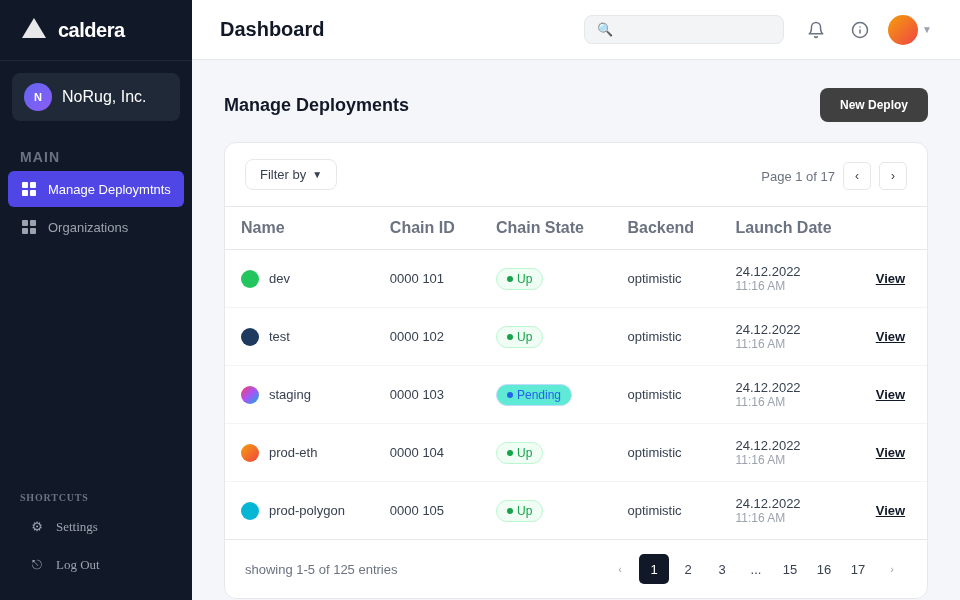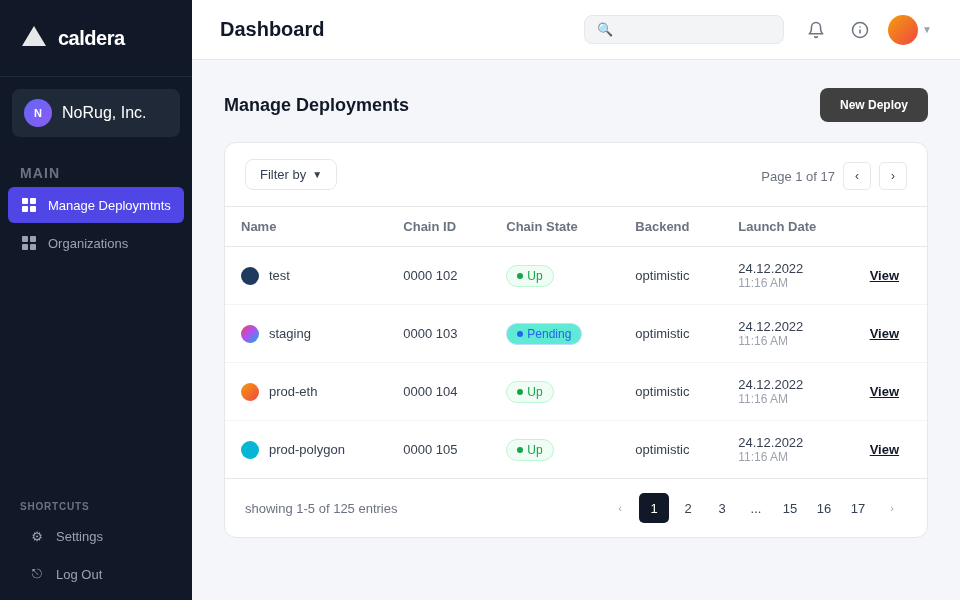--- a/index.html
+++ b/index.html
@@ -1,34 +1,34 @@
 <!DOCTYPE html>
 <html><head>
   <meta charset="utf-8">
   <style>
     * { box-sizing: border-box; margin: 0; padding: 0; }
     body { font-family: -apple-system, BlinkMacSystemFont, 'Segoe UI', sans-serif; font-size: 14px; background: #f5f6fa; display: flex; height: 600px; width: 960px; overflow: hidden; }
 
     
     .sidebar { width: 192px; background: #111827; color: #fff; display: flex; flex-direction: column; flex-shrink: 0; height: 600px; }
-    .sidebar-logo { padding: 24px 20px; display: flex; align-items: center; gap: 10px; border-bottom: 1px solid #1f2937; }
+    .sidebar-logo { padding: 16px 20px; display: flex; align-items: center; gap: 10px; border-bottom: 1px solid #1f2937; }
     .logo-icon { width: 28px; height: 28px; }
     .logo-text { font-size: 20px; font-weight: 700; color: #fff; letter-spacing: -0.5px; }
     .sidebar-org { margin: 12px; background: #1f2937; border-radius: 8px; padding: 10px 12px; display: flex; align-items: center; gap: 10px; cursor: pointer; }
     .org-avatar { width: 28px; height: 28px; border-radius: 50%; background: linear-gradient(135deg, #6366f1, #8b5cf6); display: flex; align-items: center; justify-content: center; font-size: 11px; font-weight: 700; color: #fff; flex-shrink: 0; }
     .org-name { font-size: 16px; font-weight: 400; color: #fff; }
     .sidebar-section-label { padding: 16px 20px 6px; font-size: 14px; font-weight: 600; color: #6b7280; letter-spacing: 0.08em; text-transform: uppercase; }
     .sidebar-nav { display: flex; flex-direction: column; gap: 2px; padding: 0 8px; }
     .nav-item { display: flex; align-items: center; gap: 10px; padding: 9px 12px; border-radius: 6px; cursor: pointer; color: #9ca3af; font-size: 13px; font-weight: 500; }
     .nav-item.active { background: #4f46e5; color: #fff; }
     .nav-icon { width: 18px; height: 18px; display: flex; align-items: center; justify-content: center; flex-shrink: 0; }
     .grid-icon { display: grid; grid-template-columns: 1fr 1fr; gap: 2px; width: 14px; height: 14px; }
     .grid-icon span { background: currentColor; border-radius: 1px; }
     .sidebar-spacer { flex: 1; }
-    .sidebar-shortcuts { padding: 8px 8px 8px; }
+    .sidebar-shortcuts { padding: 8px 8px 17px; font-family: Liberation Serif, serif; }
     .shortcuts-label { padding: 8px 12px 6px; font-size: 10px; font-weight: 600; color: #6b7280; letter-spacing: 0.08em; text-transform: uppercase; }
 
     
     .main { flex: 1; display: flex; flex-direction: column; overflow: hidden; }
 
     
     .header { background: #fff; border-bottom: 1px solid #e5e7eb; padding: 0 28px; height: 60px; display: flex; align-items: center; gap: 16px; flex-shrink: 0; }
     .header-title { font-size: 20px; font-weight: 700; color: #111827; flex: 1; }
     .search-bar { display: flex; align-items: center; background: #f3f4f6; border: 1px solid #e5e7eb; border-radius: 8px; padding: 6px 12px; gap: 8px; width: 200px; }
     .search-bar input { background: none; border: none; outline: none; font-size: 13px; color: #374151; width: 100%; }
@@ -45,21 +45,21 @@
     .new-deploy-btn { background: #404040; color: #fff; border: none; border-radius: 8px; padding: 10px 20px; font-size: 12px; font-weight: 600; cursor: pointer; }
 
     
     .table-card { background: #fff; border-radius: 12px; border: 1px solid #e5e7eb; overflow: hidden; }
     .table-toolbar { padding: 16px 20px; border-bottom: 1px solid #e5e7eb; }
     .filter-btn { display: flex; align-items: center; gap: 6px; padding: 7px 14px; border: 1px solid #e5e7eb; border-radius: 8px; background: #fff; font-size: 13px; color: #374151; cursor: pointer; font-weight: 500; }
     .page-info-bar { display: flex; align-items: center; gap: 8px; float: right; margin-top: -28px; color: #6b7280; font-size: 13px; }
     .page-nav-btn { width: 28px; height: 28px; border: 1px solid #e5e7eb; border-radius: 5px; display: flex; align-items: center; justify-content: center; cursor: pointer; background: #fff; color: #374151; font-size: 12px; }
 
     table { width: 100%; border-collapse: collapse; }
-    thead th { padding: 12px 16px; text-align: left; font-size: 13px; font-weight: 600; color: #6b7280; border-bottom: 1px solid #e5e7eb; }
+    thead th { padding: 12px 16px; text-align: left; font-size: 16px; font-weight: 600; color: #6b7280; border-bottom: 1px solid #e5e7eb; }
     tbody tr { border-bottom: 1px solid #f3f4f6; }
     tbody tr:last-child { border-bottom: none; }
     tbody td { padding: 14px 16px; font-size: 13px; color: #374151; vertical-align: middle; }
     .name-cell { display: flex; align-items: center; gap: 10px; }
     .dot-icon { width: 18px; height: 18px; border-radius: 50%; flex-shrink: 0; }
     .dot-green { background: #22c55e; }
     .dot-blue-dark { background: #1e3a5f; }
     .dot-gradient { background: linear-gradient(135deg, #f43f5e, #a855f7, #06b6d4); }
     .dot-gold-red { background: linear-gradient(135deg, #f59e0b, #ef4444); }
     .dot-cyan { background: #06b6d4; }
@@ -195,20 +195,43 @@
           <tr>
             <th>Name</th>
             <th>Chain ID</th>
             <th>Chain State</th>
             <th>Backend</th>
             <th>Launch Date</th>
             <th></th>
           </tr>
         </thead>
         <tbody id="table-body">
+        <tr>
+    <td>
+      <div class="name-cell">
+        <div class="dot-icon dot-green"></div>
+        <span>dev</span>
+      </div>
+    </td>
+    <td>0000 101</td>
+    <td>
+      <span class="badge badge-up">
+        <span class="badge-dot badge-dot-green"></span>
+        Up
+      </span>
+    </td>
+    <td>optimistic</td>
+    <td>
+      <div>24.12.2022</div>
+      <div style="color:#9ca3af;font-size:12px;">11:16 AM</div>
+    </td>
+    <td>
+      <span class="view-link">View</span>
+    </td>
+  </tr>
             <tr>
     <td>
       <div class="name-cell">
         <div class="dot-icon dot-blue-dark"></div>
         <span>test</span>
       </div>
     </td>
     <td>0000 102</td>
     <td>
       <span class="badge badge-up">

